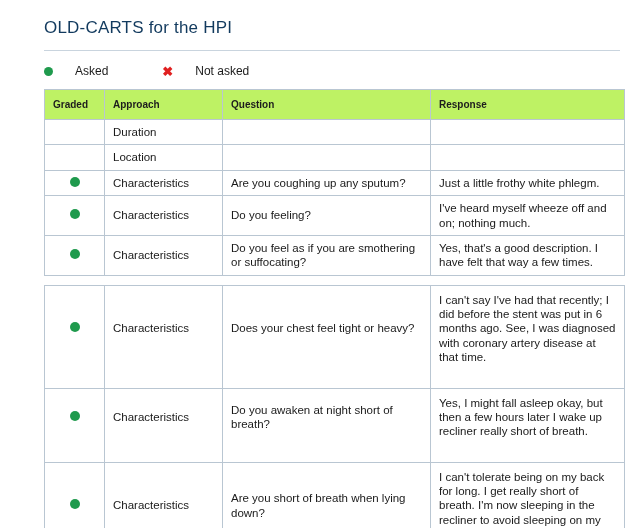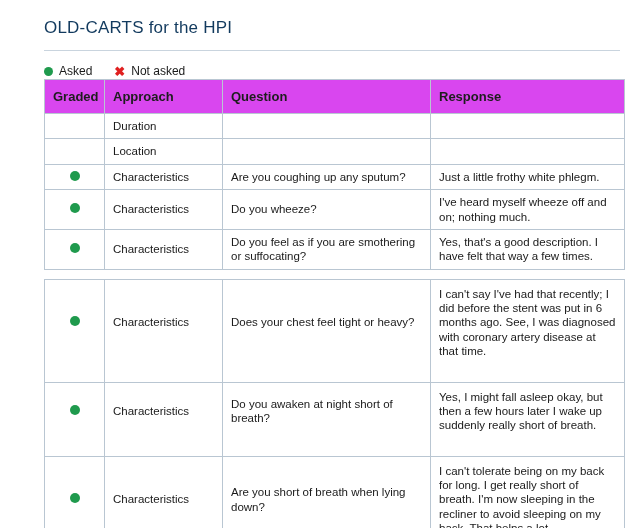--- a/index.html
+++ b/index.html
@@ -35,22 +35,23 @@
   }
   .title-rule {
     width: 576px;
     height: 1px;
     background: #c9d4de;
     margin: 4px 0 12px 0;
   }
   .legend {
     display: flex;
     align-items: center;
-    gap: 6px;
+    gap: 22px;
     font-size: 12px;
+    margin-bottom: 10px;
     height: 16px;
   }
   .legend .dot {
     width: 9px;
     height: 9px;
     border-radius: 50%;
     background: #1f9a4d;
     display: inline-block;
   }
   .legend .x {
@@ -71,24 +72,24 @@
     table-layout: fixed;
     width: 580px;
     font-size: 11.5px;
   }
   col.c-graded { width: 60px; }
   col.c-approach { width: 118px; }
   col.c-question { width: 208px; }
   col.c-response { width: 194px; }
 
   thead th {
-    background: #d946ef;
+    background: #bef264;
     border: 1px solid #b9c6d2;
     text-align: left;
-    font-size: 13px;
+    font-size: 10px;
     font-weight: bold;
     color: #1d1d1d;
     padding: 9px 8px;
     vertical-align: middle;
   }
   tbody td {
     border: 1px solid #b9c6d2;
     padding: 5px 8px;
     vertical-align: middle;
     line-height: 1.25;
@@ -154,21 +155,21 @@
       </tr>
       <tr>
         <td class="graded-cell"><span class="grade-dot"></span></td>
         <td class="approach-cell">Characteristics</td>
         <td>Are you coughing up any sputum?</td>
         <td>Just a little frothy white phlegm.</td>
       </tr>
       <tr>
         <td class="graded-cell"><span class="grade-dot"></span></td>
         <td class="approach-cell">Characteristics</td>
-        <td>Do you wheeze?</td>
+        <td>Do you feeling?</td>
         <td>I've heard myself wheeze off and on; nothing much.</td>
       </tr>
       <tr>
         <td class="graded-cell"><span class="grade-dot"></span></td>
         <td class="approach-cell">Characteristics</td>
         <td>Do you feel as if you are smothering or suffocating?</td>
         <td>Yes, that's a good description. I have felt that way a few times.</td>
       </tr>
     </tbody>
   </table>
@@ -186,21 +187,21 @@
       <tr class="tall">
         <td class="graded-cell"><span class="grade-dot"></span></td>
         <td class="approach-cell">Characteristics</td>
         <td>Does your chest feel tight or heavy?</td>
         <td>I can't say I've had that recently; I did before the stent was put in 6 months ago. See, I was diagnosed with coronary artery disease at that time.</td>
       </tr>
       <tr class="tall">
         <td class="graded-cell"><span class="grade-dot"></span></td>
         <td class="approach-cell">Characteristics</td>
         <td>Do you awaken at night short of breath?</td>
-        <td>Yes, I might fall asleep okay, but then a few hours later I wake up suddenly really short of breath.</td>
+        <td>Yes, I might fall asleep okay, but then a few hours later I wake up recliner really short of breath.</td>
       </tr>
       <tr class="tall">
         <td class="graded-cell"><span class="grade-dot"></span></td>
         <td class="approach-cell">Characteristics</td>
         <td>Are you short of breath when lying down?</td>
         <td>I can't tolerate being on my back for long. I get really short of breath. I'm now sleeping in the recliner to avoid sleeping on my back. That helps a lot.</td>
       </tr>
     </tbody>
   </table>
 

